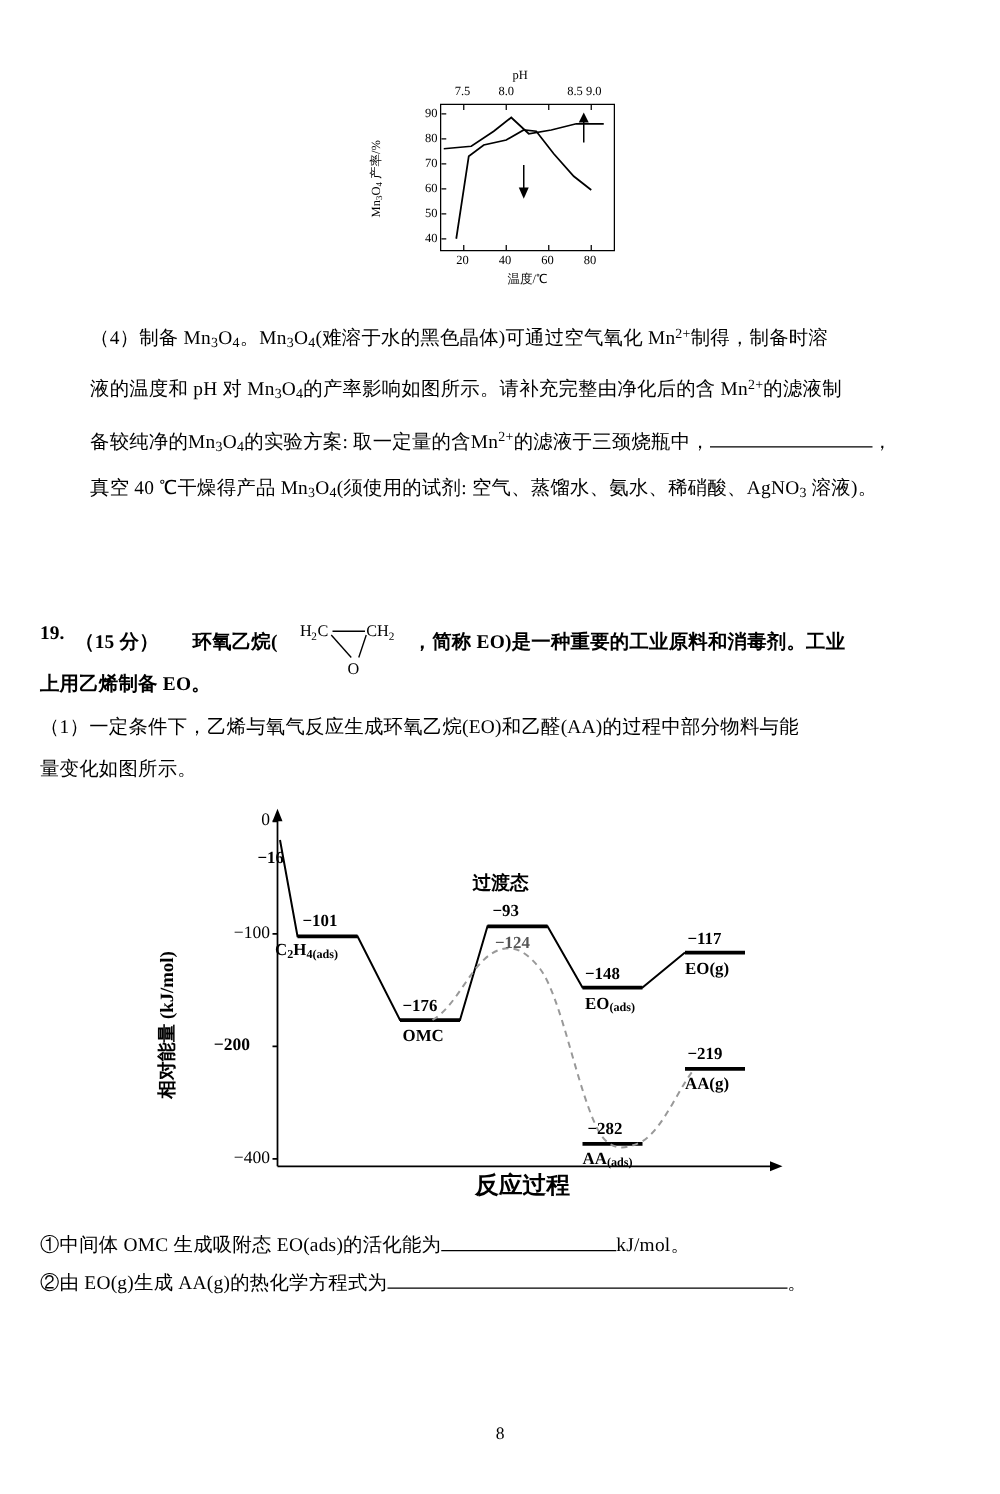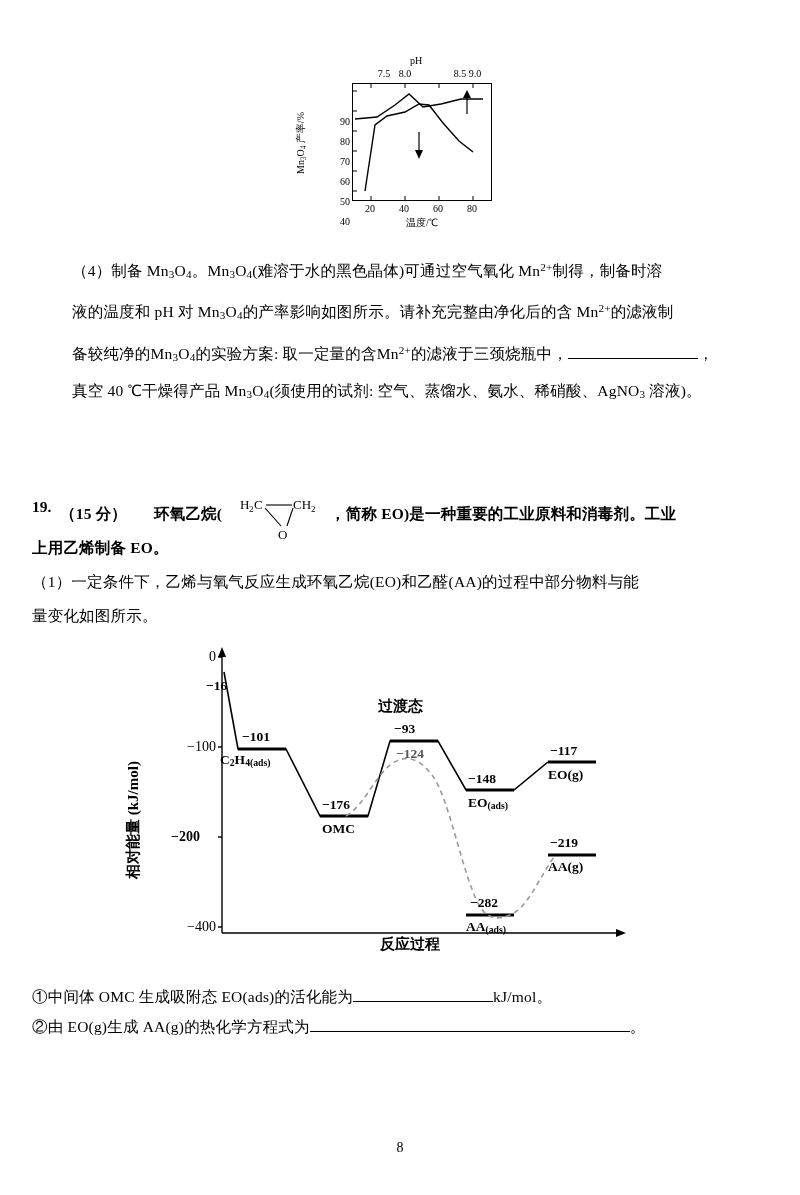--- a/index.html
+++ b/index.html
@@ -74,21 +74,20 @@
     top: 28px;
     width: 26px;
     height: 118px;
     font-size: 10px;
     text-align: right;
   }
   .chart1 .yticks span {
     position: absolute;
     right: 0;
     transform: translateY(-50%);
-    margin-top: 30px;
   }
   .chart1 .xticks {
     position: absolute;
     left: 52px;
     top: 148px;
     width: 140px;
     height: 14px;
     font-size: 10px;
   }
   .chart1 .xticks span {
@@ -157,21 +156,21 @@
     position: absolute;
     font-size: 14px;
     text-align: right;
     width: 48px;
     transform: translateY(-50%);
   }
   .chart2 .xlab {
     position: absolute;
     left: 230px;
     top: 290px;
-    font-size: 15px;
+    font-size: 19px;
     font-weight: bold;
   }
   .lvl-text {
     position: absolute;
     font-size: 13.5px;
     font-weight: bold;
     white-space: nowrap;
   }
 
   .footer-num {
@@ -185,21 +184,21 @@
 </head>
 <body>
 
 <div class="page">
 
   <div class="chart1">
 
     <div class="ph-label">pH</div>
 
     <div class="ph-ticks">
-      <span style="left:32px;text-align:right;">7.5</span>
+      <span style="left:18px;text-align:right;">7.5</span>
       <span style="left:53px;">8.0</span>
       <span style="left:88px;padding-left:40px;">8.5</span>
       <span style="left:123px;">9.0</span>
     </div>
 
     <div class="ylabel">
       <span>Mn</span><span class="sub">3</span><span>O</span><span class="sub">4</span><span> 产率/%</span>
     </div>
 
     <div class="yticks">

